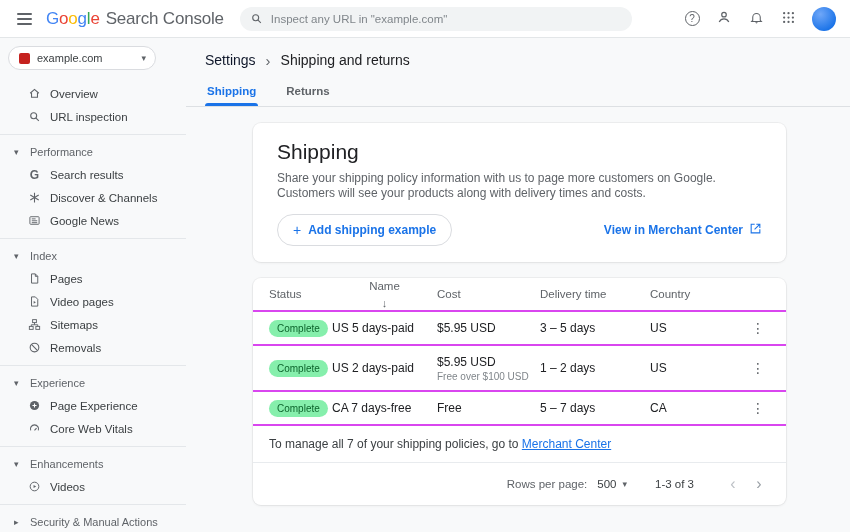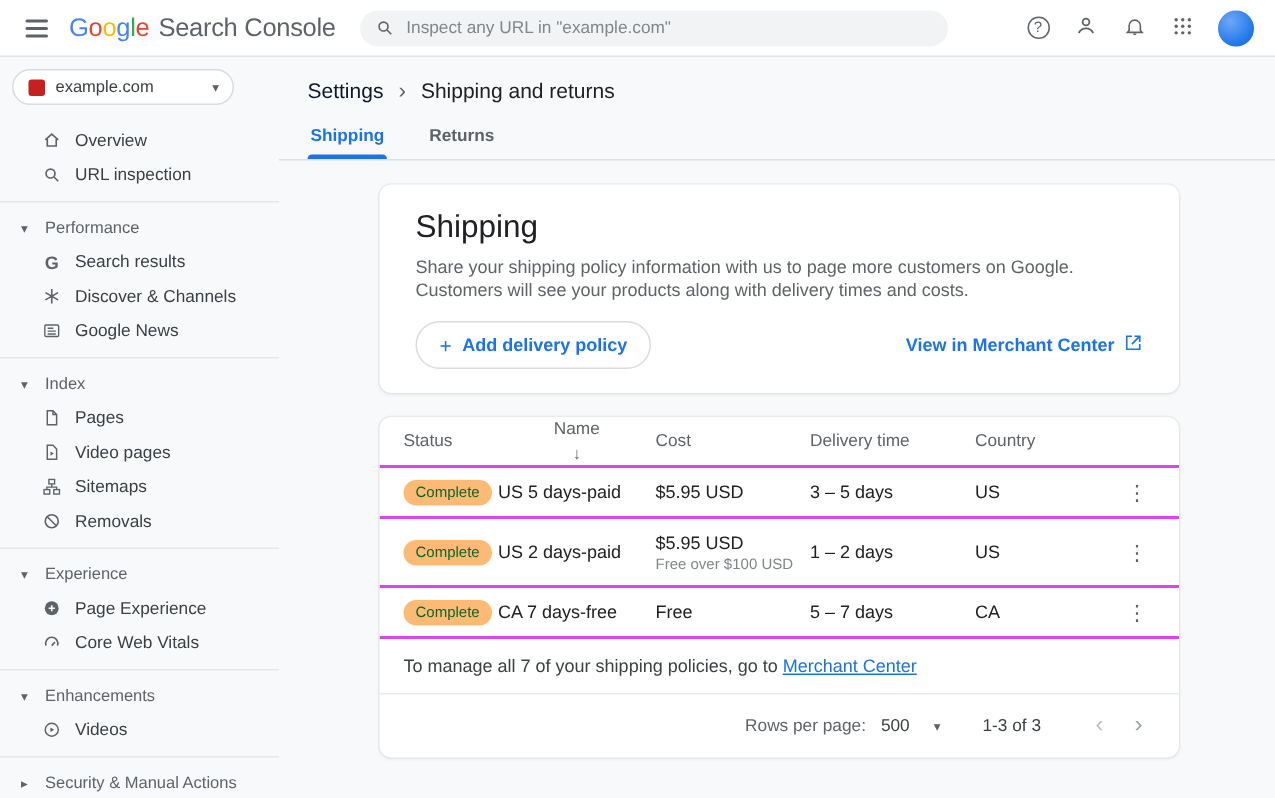--- a/index.html
+++ b/index.html
@@ -64,28 +64,28 @@
   .add-plus { font-size:14px; font-weight:400; line-height:1; }
   .view-link { display:flex; align-items:center; gap:6px; color:#1a73e8; font-size:12px; font-weight:700; text-decoration:none; }
 
   .card2 { margin-top:16px; overflow:hidden; }
   .trow { display:grid; grid-template-columns:63px 105px 103px 110px 1fr 24px; padding:0 16px; align-items:center; border-bottom:2px solid #d946ef; }
   .thead { height:34px; font-size:11.5px; color:#5f6368; }
   .name-h { display:flex; align-items:center; gap:5px; cursor:pointer;flex-direction:column; }
   .sort-arrow { font-size:11px; color:#5f6368; }
   .drow { min-height:34px; font-size:12px; color:#202124; }
   .row-tall { min-height:46px; }
-  .badge { display:inline-block; background:#fdba74; color:#0d652d; font-size:10px; padding:3px 8px; border-radius:10px; line-height:1.1; }
+  .badge { display:inline-block; background:#86efac; color:#0d652d; font-size:10px; padding:3px 8px; border-radius:10px; line-height:1.1; }
   .cost-note { display:block; font-size:10px; color:#80868b; margin-top:2px; }
   .kebab-btn { width:24px; height:24px; color:#5f6368; font-size:14px; display:flex; align-items:center; justify-content:center; border-radius:50%; }
   .table-footer { padding:11px 16px; font-size:12px; color:#3c4043; border-bottom:1px solid #e8ebee; }
   .table-footer a { color:#1a73e8; text-decoration:underline; }
   .pagination { height:42px; display:flex; align-items:center; justify-content:flex-end; padding-right:14px; font-size:11.5px; color:#3c4043; }
   .rpp-label { color:#5f6368; margin-right:10px; }
-  .rpp-select { display:flex; align-items:center; gap:16px; font-size:11.5px; margin-right:28px; }
+  .rpp-select { display:flex; align-items:center; gap:6px; font-size:11.5px; margin-right:28px; }
   .page-range { margin-right:26px; }
   .page-nav { width:26px; height:26px; font-size:16px; color:#9aa0a6; display:flex; align-items:center; justify-content:center; border-radius:50%; }
   .page-nav.prev { color:#bdc1c6; }
 </style>
 </head>
 <body>
 
 <header class="topbar">
   <button class="icon-btn">
     <span class="hamburger">
@@ -313,21 +313,21 @@
 
     <section class="card card1">
       <h1 class="card-title">Shipping</h1>
       <div class="card-desc">
         <div>Share your shipping policy information with us to page more customers on Google.</div>
         <div>Customers will see your products along with delivery times and costs.</div>
       </div>
       <div class="card-actions">
         <button class="add-btn">
           <span class="add-plus">+</span>
-          <span>Add delivery policy</span>
+          <span>Add shipping example</span>
         </button>
         <a class="view-link">
           <span>View in Merchant Center</span>
           <span>
             <svg width="13" height="13" viewBox="0 0 24 24" fill="#1a73e8">
                 <path d="M5 5h5.5V3H3v18h18v-7.5h-2V19H5z"></path>
                 <path d="M13.5 3v2h4.1l-8 8 1.4 1.4 8-8V11h2V3z"></path>
               </svg>
           </span>
         </a>

